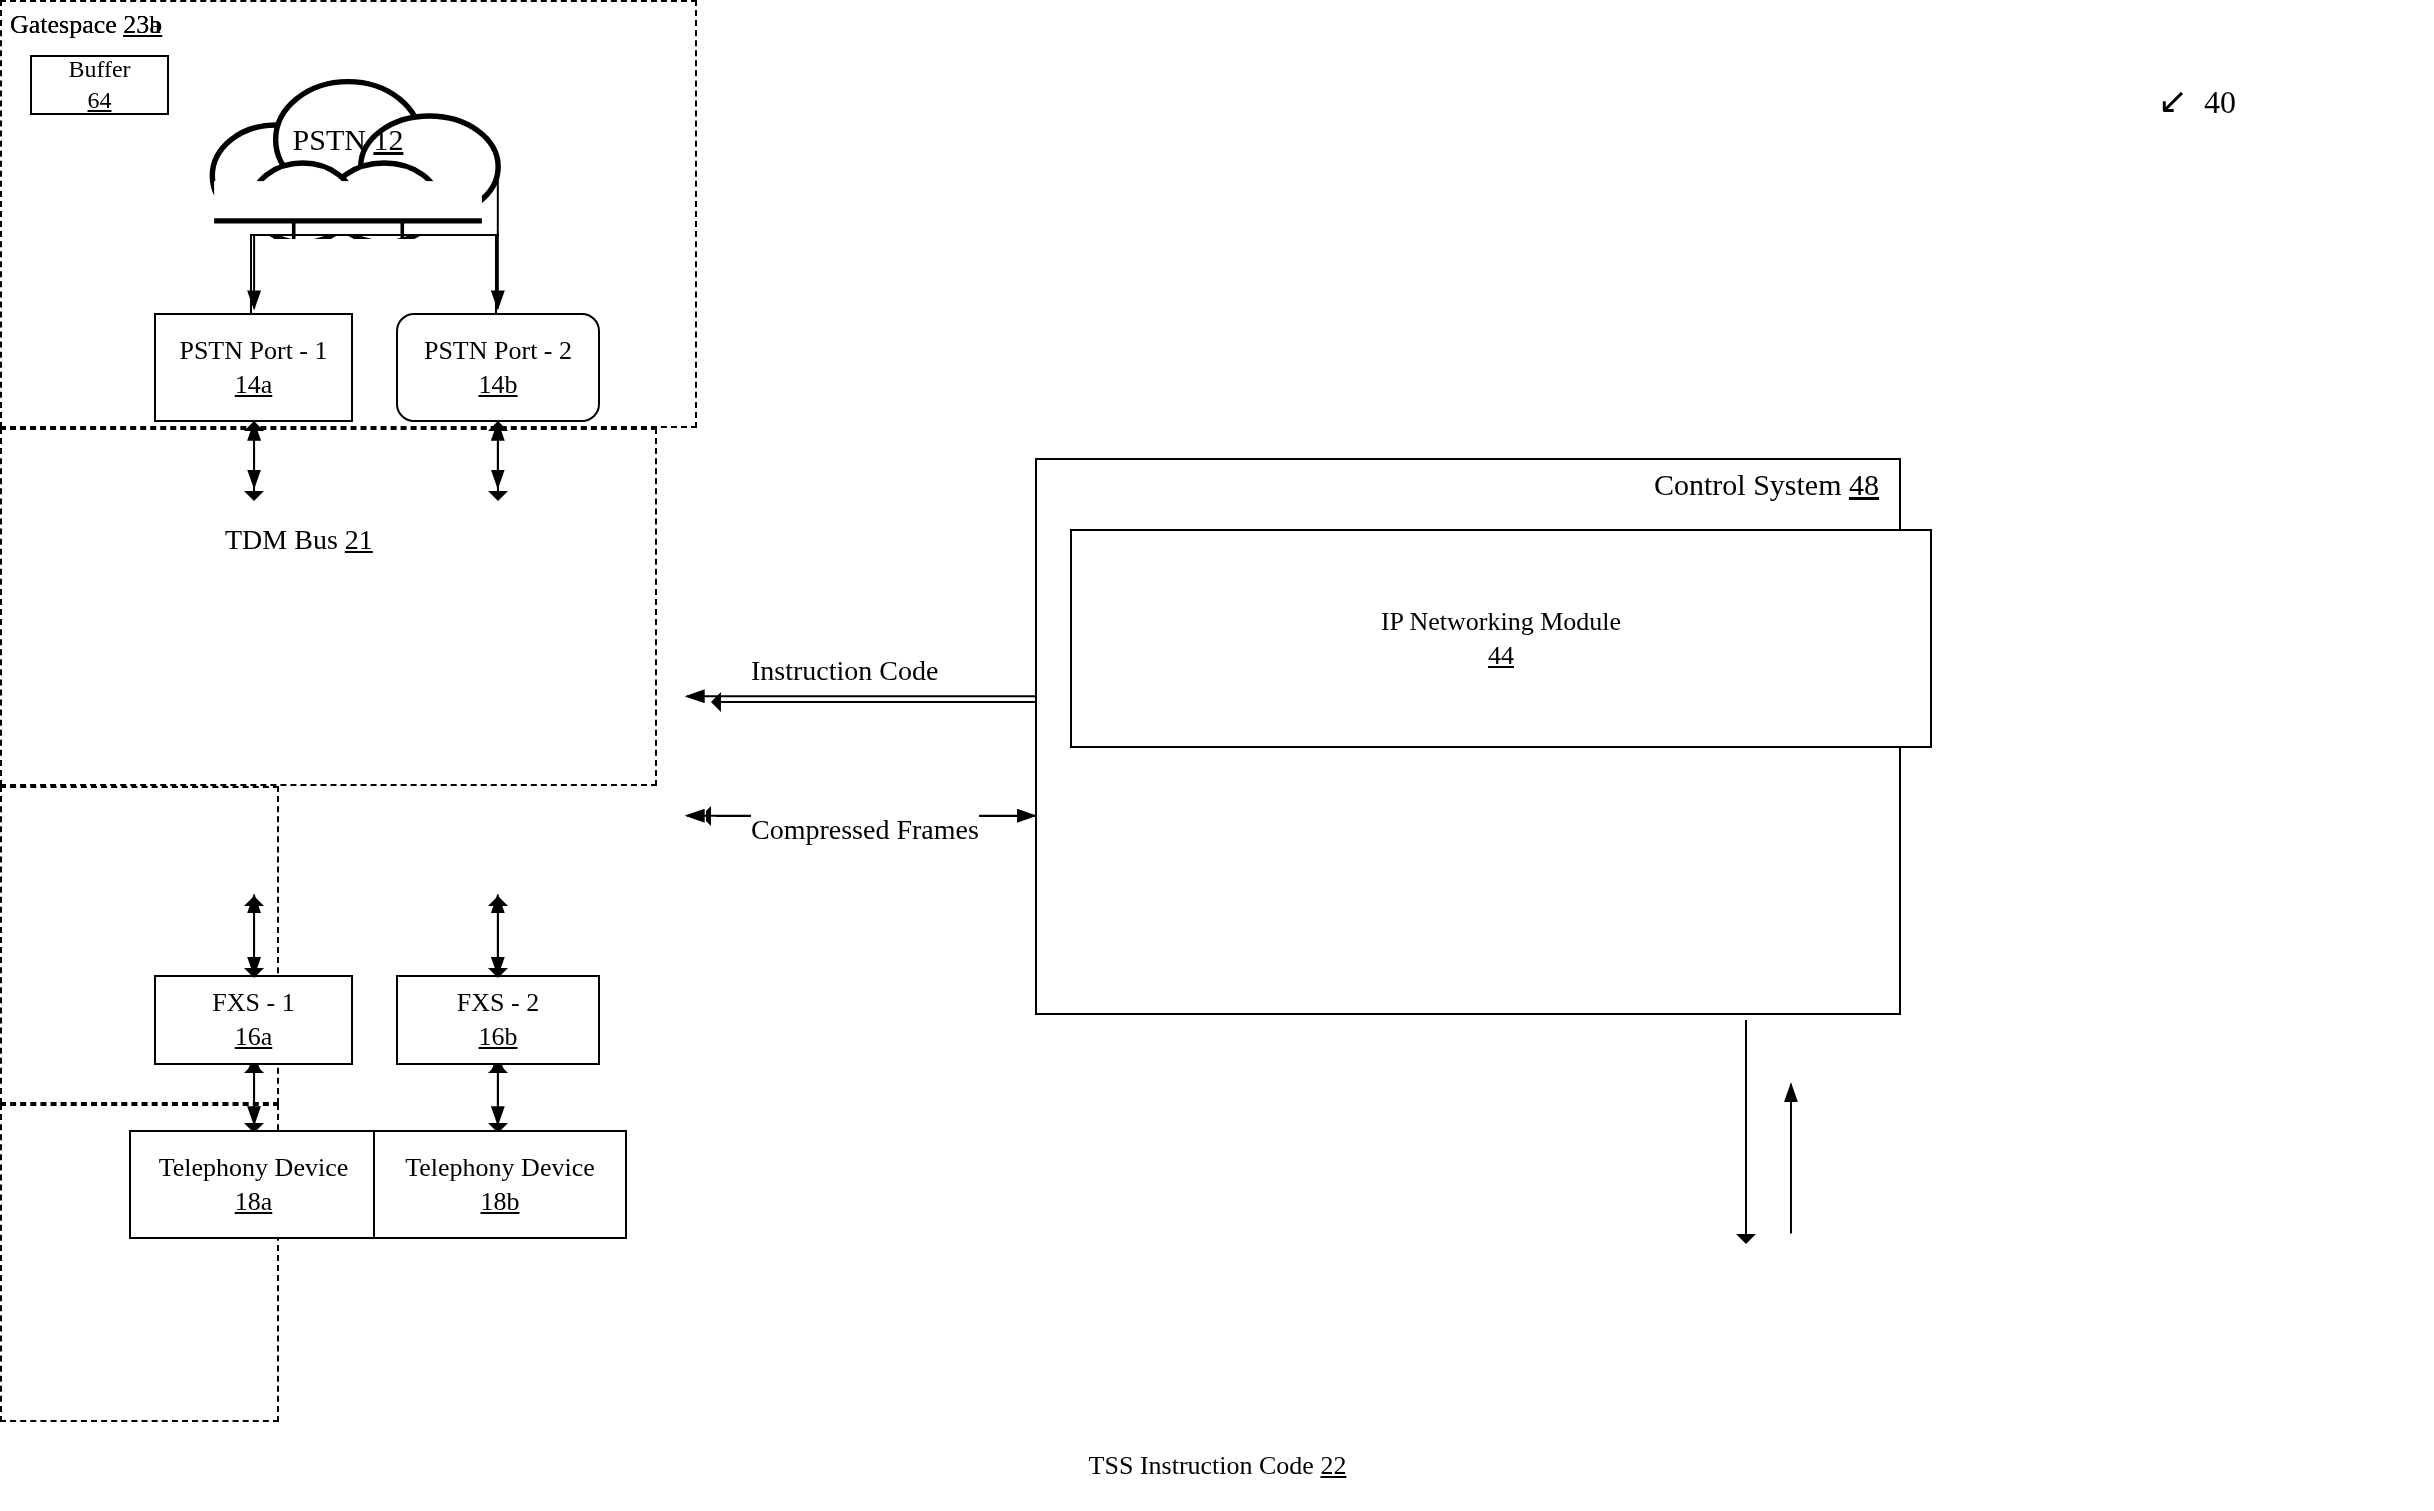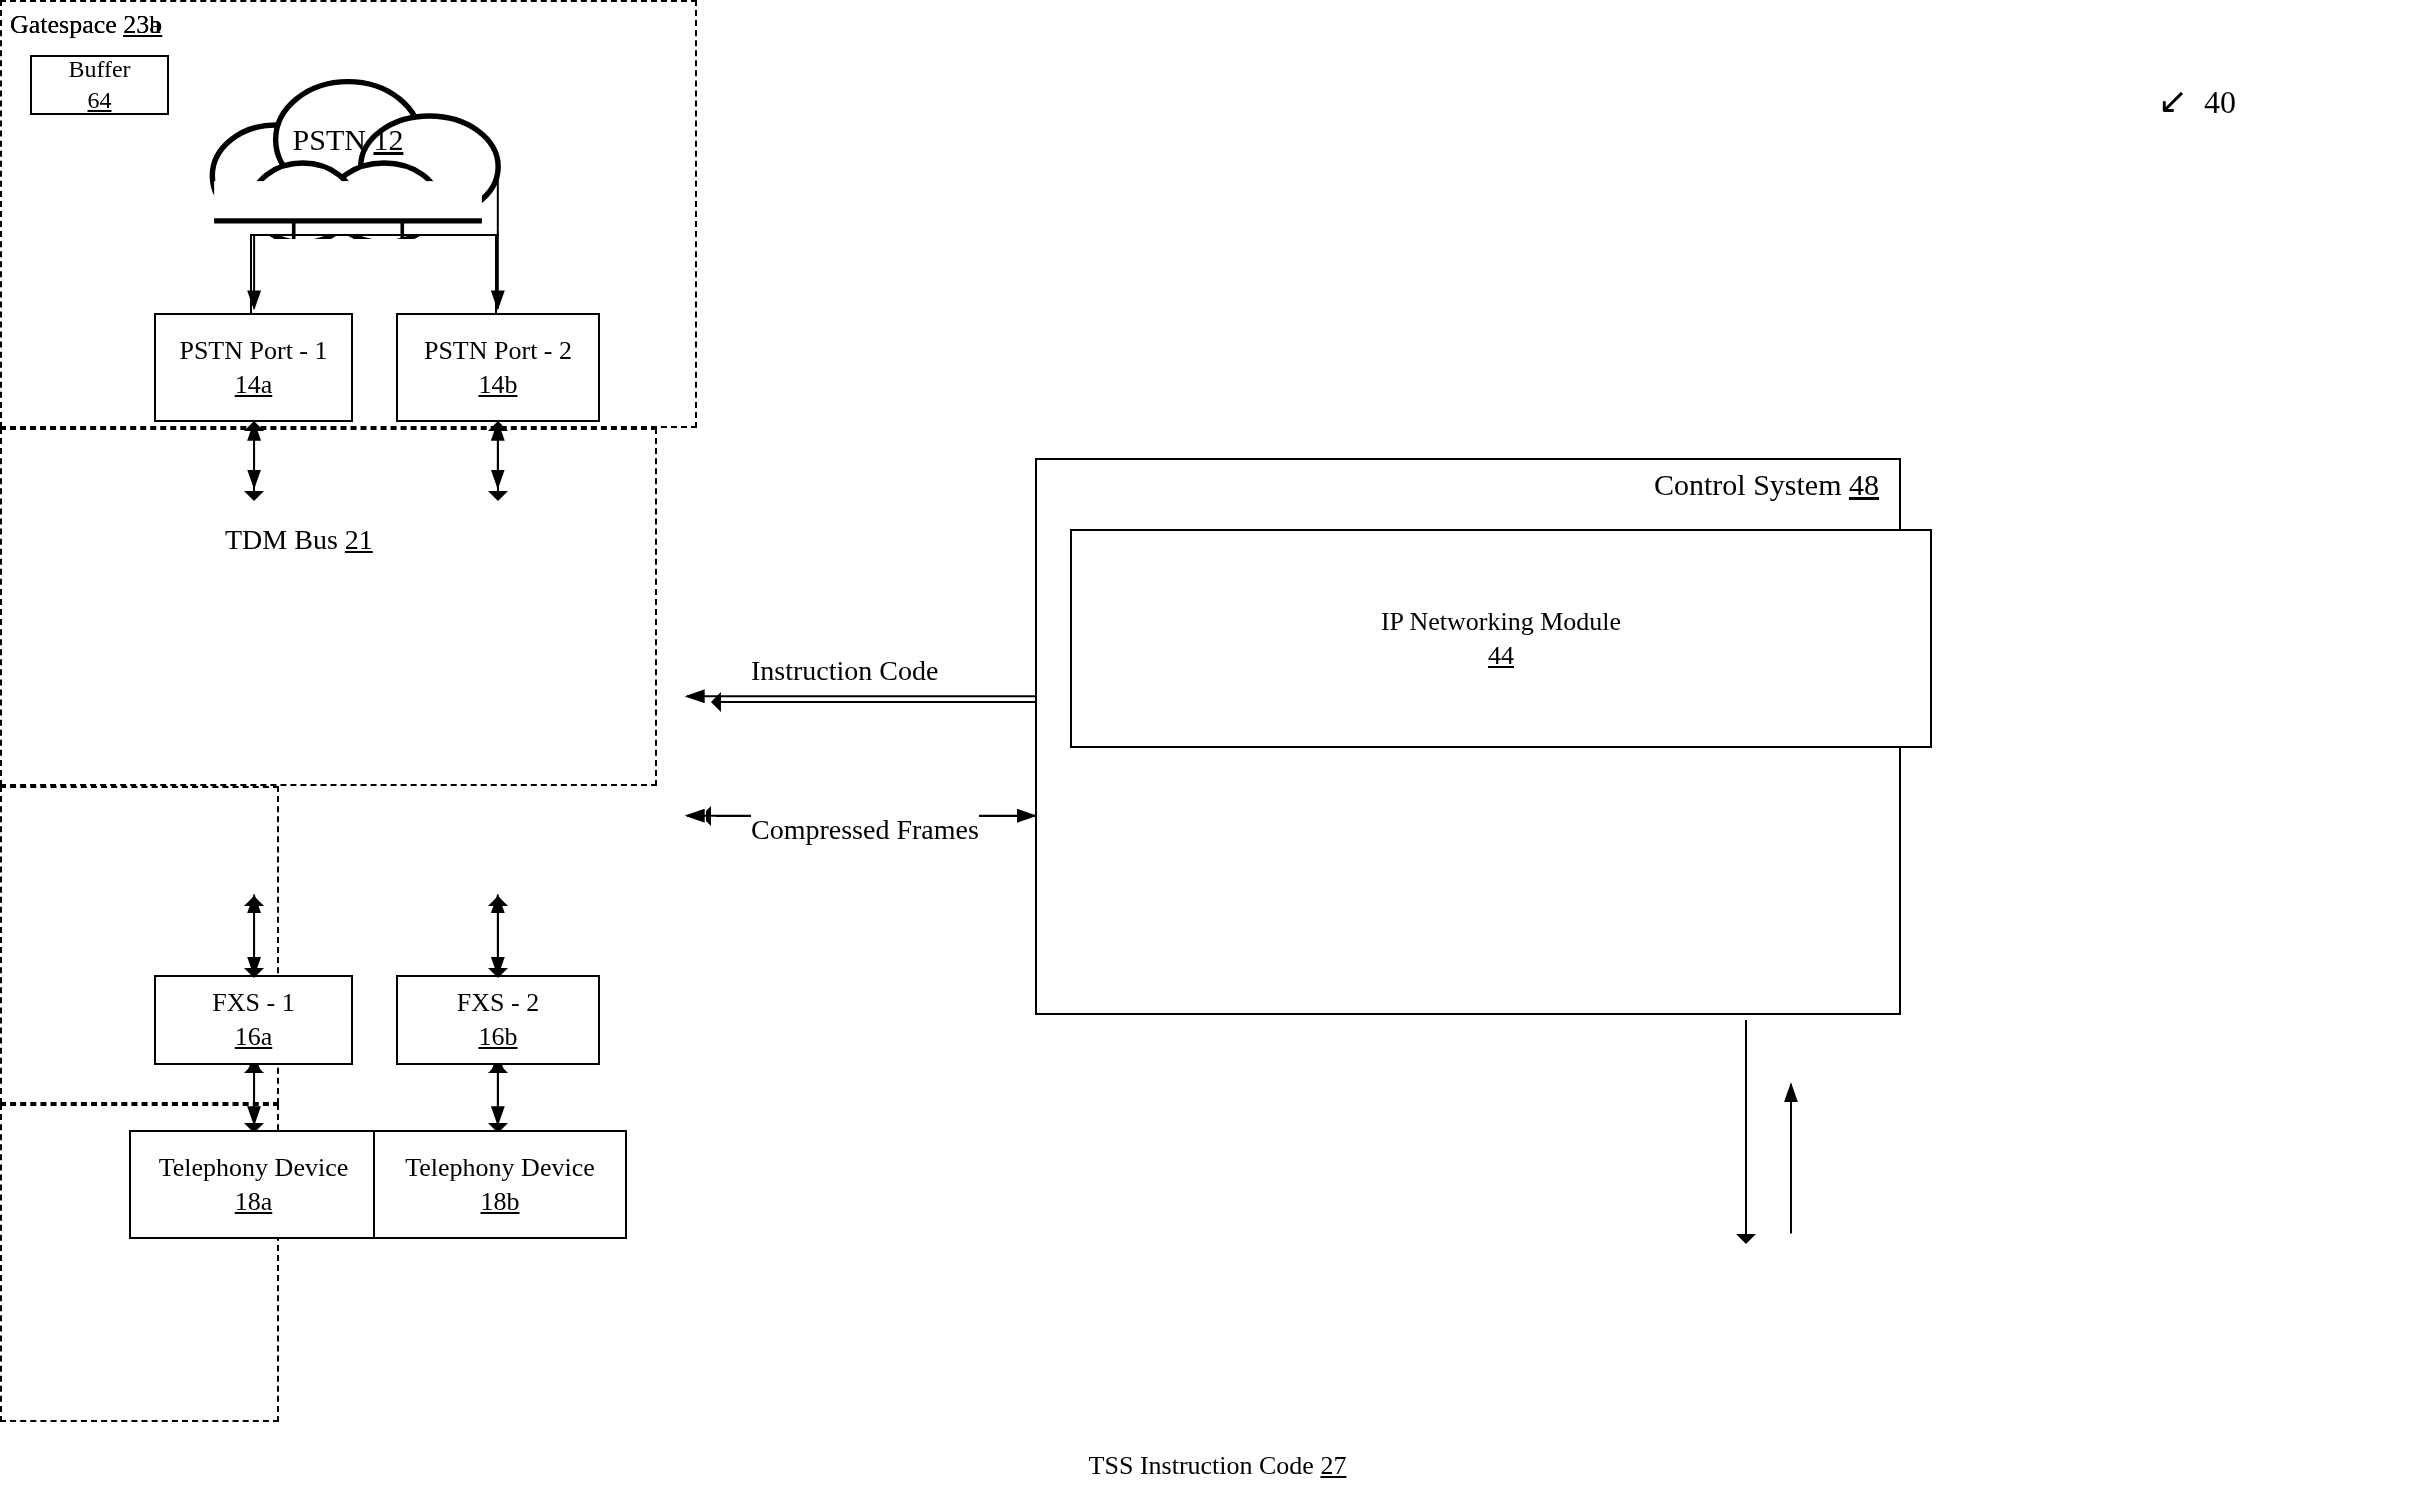--- a/index.html
+++ b/index.html
@@ -167,21 +167,21 @@
 
   <div style="position:absolute; left:495px; top:234px; width:2px; height:80px; background:#000;"></div>
 
   <div style="position:absolute; left:250px; top:234px; width:249px; height:2px; background:#000;"></div>
 
   <div class="box" style="left: 154px; top: 313px; width: 199px; height: 109px; font-size:26px;">
     <span>PSTN Port - 1</span>
     <span class="ref">14a</span>
   </div>
 
-  <div class="box" style="left: 396px; top: 313px; width: 204px; height: 109px; font-size:26px;">
+  <div class="box" style="left: 396px; top: 313px; width: 204px; height: 109px; font-size:26px;border-radius:18px;">
     <span>PSTN Port - 2</span>
     <span class="ref">14b</span>
   </div>
 
   <svg style="position:absolute; left:229px; top:421px; width:50px; height:80px;" viewBox="0 0 50 80" width="50" height="80">
     <line x1="25" y1="5" x2="25" y2="75" stroke="#000" stroke-width="2"></line>
     <polygon points="15,10 25,0 35,10" fill="#000"></polygon>
     <polygon points="15,70 25,80 35,70" fill="#000"></polygon>
   </svg>
 
@@ -205,21 +205,21 @@
     <div style="position:absolute; top:10px; left:10px; font-size:26px; background:transparent;">
       <span>Gatespace</span> <span class="ref">23a</span>
     </div>
 
     <div class="box" style="position:absolute; left:30px; top:55px; width:139px; height:60px; font-size:24px;">
       <span>Buffer</span> 
         <span class="ref">64</span>
     </div>
 
     <div style="position:absolute; bottom:30px; left:20px; right:20px; font-size:26px; text-align:center;">
-      <span>TSS Instruction Code</span> <span class="ref">27</span>
+      <span>TSS Instruction Code</span> <span class="ref">22</span>
     </div>
   </div>
 
   <div class="box-dashed" style="left: 428px; top: 557px; width: 279px; height: 318px; border: 2px dashed #000;">
     <div style="position:absolute; top:10px; left:10px; font-size:26px; background:transparent;">
       <span>Gatespace</span> <span class="ref">23b</span>
     </div>
 
     <div style="position:absolute; top:50%; left:50%; transform:translate(-50%,-50%); font-size:26px; text-align:center; width:219px;">
       <span>C/DC Instruction Code</span> <span class="ref">25</span>

